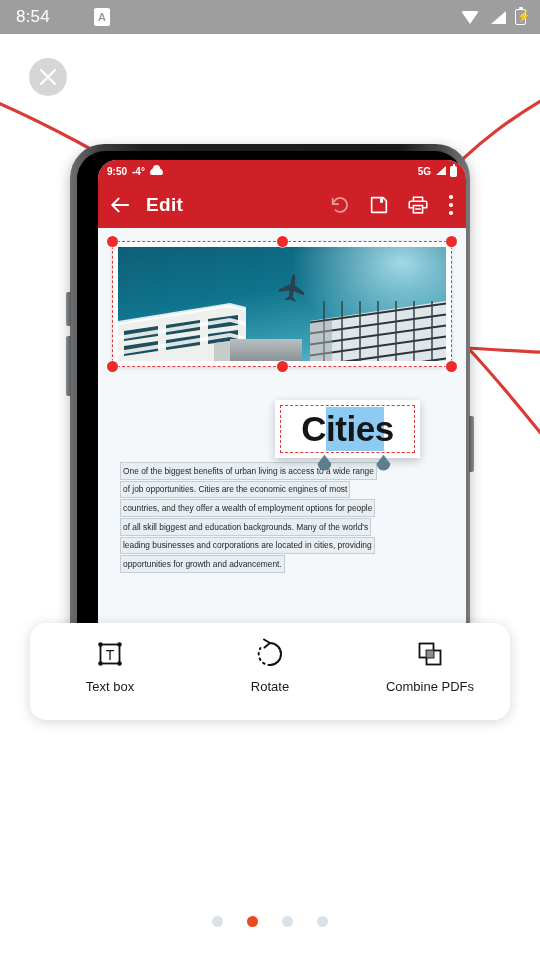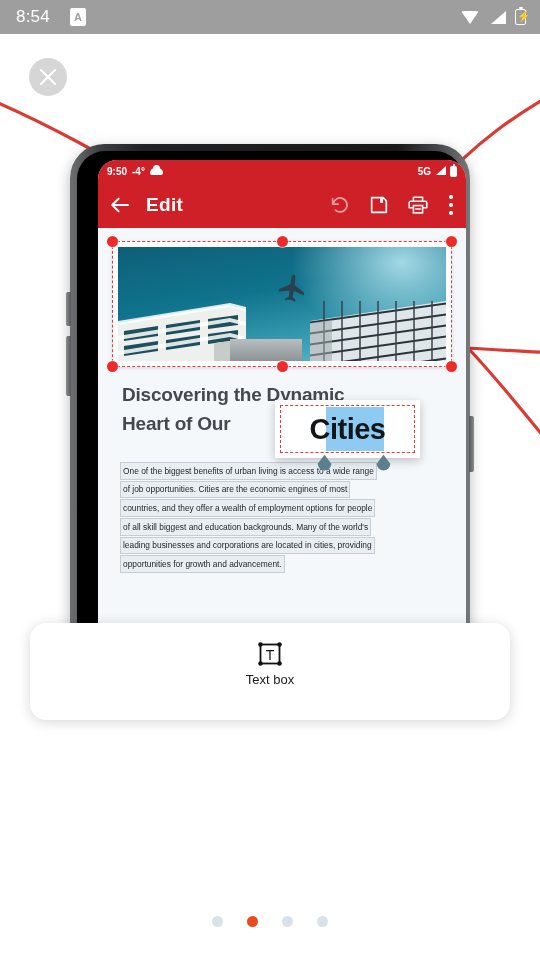--- a/index.html
+++ b/index.html
@@ -7,21 +7,21 @@
     width:540px; height:960px;
     font-family:"Liberation Sans", sans-serif;
     background:#ffffff; overflow:hidden;
   }
   #screen{ position:relative; width:540px; height:960px; background:#ffffff; overflow:hidden; }
 
   
   #statusbar{
     position:absolute; left:0; top:0; width:540px; height:34px;
     background:#9e9e9e; display:flex; align-items:center;
-    padding:16px 10px; color:#ffffff;
+    padding:16px 10px; color:#ffffff;gap:24px;
   }
   #statusbar .time{ font-size:17px; font-weight:400; letter-spacing:.2px; margin-left:6px;}
   #statusbar .appicon{
     margin-left:20px; width:16px; height:18px; border-radius:2px;
     background:#ffffff; color:#9e9e9e; font-size:11px; font-weight:700;
     display:flex; align-items:center; justify-content:center; line-height:1;
   }
   #statusbar .right{ margin-left:auto; display:flex; align-items:center; gap:9px; padding-right:4px;}
   .ic-wifi{ width:19px; height:14px; position:relative; }
   .ic-wifi::after{
@@ -154,21 +154,21 @@
     z-index:4;
   }
   .citiespop .inner{
     position:absolute; left:5px; top:5px; right:5px; bottom:5px;
     border:1.5px dashed #e03a3a; display:flex; align-items:center; justify-content:center;
   }
   .citiespop .hl{
     position:absolute; left:45px; top:1px; width:58px; bottom:1px; background:#8ecbf2;
   }
   .citiespop .word{
-    position:relative; z-index:2; font-size:29px; font-weight:700; color:#121619; letter-spacing:-.5px;
+    position:relative; z-index:2; font-size:35px; font-weight:700; color:#121619; letter-spacing:-.5px;
   }
   .drop{ position:absolute; width:17px; height:17px; z-index:5; }
   .drop.d1{ left:218px; top:226px; }
   .drop.d2{ left:277px; top:226px; }
 
   
   .para{
     position:absolute; left:22px; top:234px; width:324px;
     font-size:8.4px; line-height:14.6px; color:#1c2226;
   }
@@ -179,21 +179,21 @@
 
   
   #toolcard{
     position:absolute; left:30px; top:623px; width:480px; height:97px;
     background:#ffffff; border-radius:16px; box-shadow:0 2px 13px rgba(0,0,0,.16);
     display:flex; align-items:flex-start; justify-content:space-around; padding-top:14px;
   }
   .tool{ width:92px; display:flex; flex-direction:column; align-items:center; cursor:pointer; }
   .tool .glyph{ height:34px; display:flex; align-items:center; justify-content:center; }
   .tool .lbl{
-    font-size:13px; color:#1b1b1b; text-align:center; line-height:17px;
+    margin-top:7px; font-size:13px; color:#1b1b1b; text-align:center; line-height:17px;
   }
 
   
   #dots{
     position:absolute; left:0; top:916px; width:540px;
     display:flex; justify-content:center; gap:24px;
   }
   #dots .dot{ width:11px; height:11px; border-radius:50%; background:#d9e2e8; }
   #dots .dot.on{ background:#ea4a1e; }
 </style>
@@ -332,24 +332,20 @@
           </div>
           <div class="seldash"></div>
           <div class="handle" style="left:-5px;  top:-5px;"></div>
           <div class="handle" style="left:165px; top:-5px;"></div>
           <div class="handle" style="left:334px; top:-5px;"></div>
           <div class="handle" style="left:-5px;  top:120px;"></div>
           <div class="handle" style="left:165px; top:120px;"></div>
           <div class="handle" style="left:334px; top:120px;"></div>
         </div>
 
-        <div class="doc-h">
-          <div>Discovering the Dynamic</div>
-          <div>Heart of Our</div>
-        </div>
 
         <div class="citiespop">
           <div class="inner">
             <span class="hl"></span>
             <span class="word">Cities</span>
           </div>
         </div>
         <svg class="drop d1" viewBox="0 0 20 20">
           <path d="M10 1 L18 11.5 A8 8 0 1 1 2 11.5 Z" fill="#5b7f8c"></path>
         </svg>
@@ -383,21 +379,41 @@
               <circle cx="6.5" cy="25.5" r="2.3"></circle>
               <circle cx="25.5" cy="25.5" r="2.3"></circle>
             </g>
         </svg>
       </span>
       <span class="lbl">Text box</span>
     </div>
 
 
 
-
+    <div class="tool">
+      <span class="glyph">
+        <svg width="32" height="32" viewBox="0 0 32 32">
+          <path d="M16 5 A11 11 0 0 1 16 27" stroke="#111" stroke-width="2" fill="none" stroke-linecap="round"></path>
+          <path d="M16 27 A11 11 0 0 1 6.5 10" stroke="#111" stroke-width="2" fill="none" stroke-linecap="round" stroke-dasharray="1.6 4"></path>
+          <path d="M16 5 L10 1.5 M16 5 L10.5 9.5" stroke="#111" stroke-width="2" fill="none" stroke-linecap="round"></path>
+        </svg>
+      </span>
+      <span class="lbl">Rotate</span>
+    </div>
+
+    <div class="tool">
+      <span class="glyph">
+        <svg width="32" height="32" viewBox="0 0 32 32">
+          <rect x="5.5" y="5.5" width="14" height="14" stroke="#111" stroke-width="1.8" fill="none"></rect>
+          <rect x="12.5" y="12.5" width="14" height="14" stroke="#111" stroke-width="1.8" fill="none" fill-opacity="0"></rect>
+          <rect x="12.5" y="12.5" width="7" height="7" fill="#8d8d8d"></rect>
+        </svg>
+      </span>
+      <span class="lbl">Combine PDFs</span>
+    </div>
 
   </div>
 
   <div id="dots">
     <span class="dot"></span>
     <span class="dot on"></span>
     <span class="dot"></span>
     <span class="dot"></span>
   </div>
 

